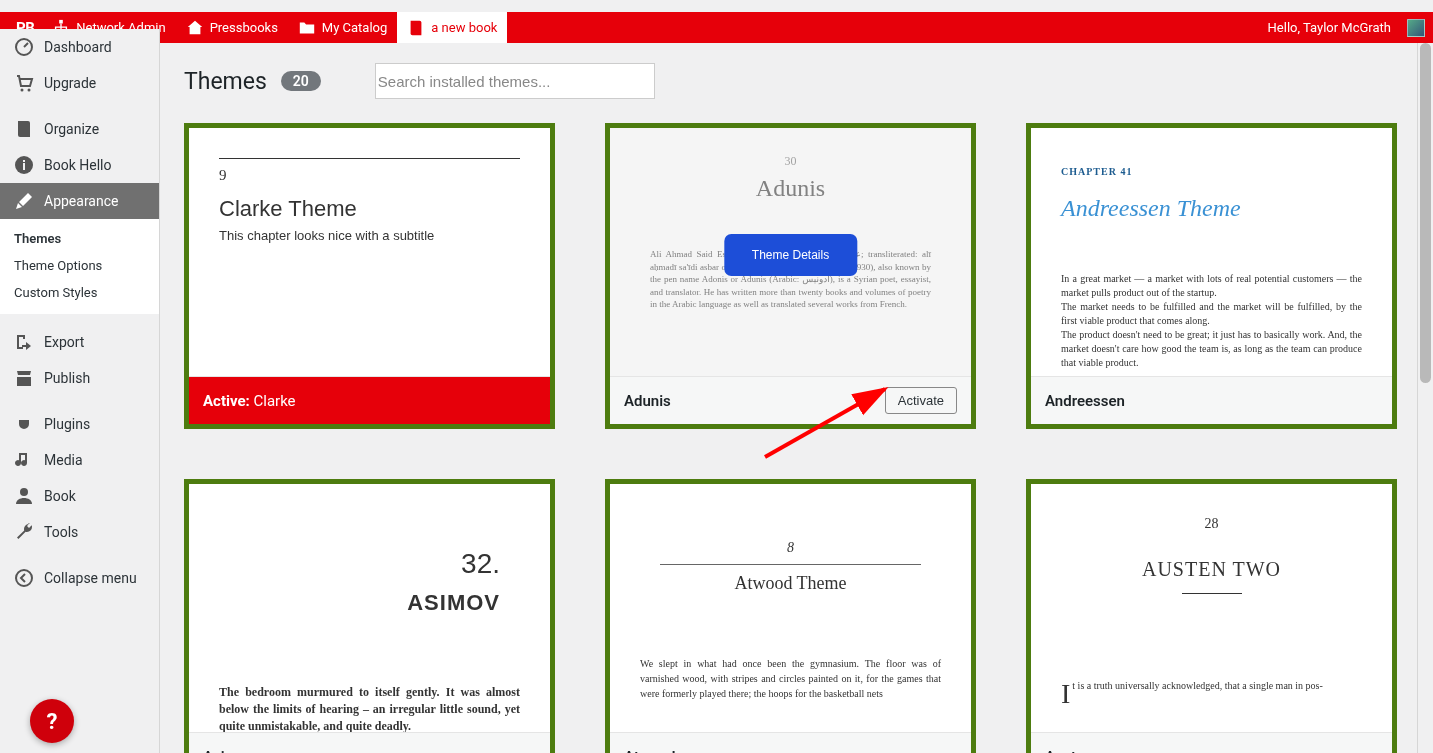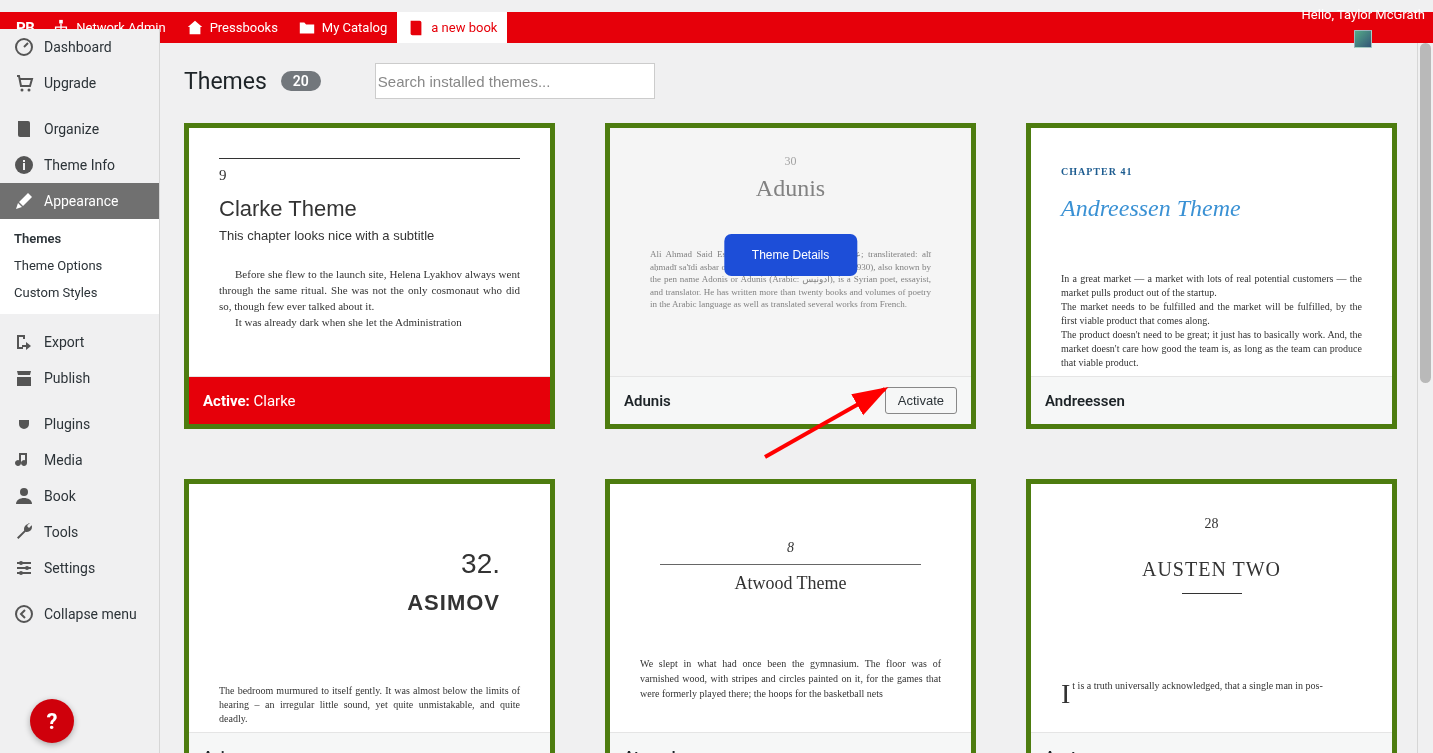--- a/index.html
+++ b/index.html
@@ -5,21 +5,21 @@
 * { margin: 0; padding: 0; box-sizing: border-box; }
 body { font-family: -apple-system, BlinkMacSystemFont, "Segoe UI", Roboto, sans-serif; background: #f0f0f1; color: #333; overflow: hidden; }
 .app { width: 1433px; height: 753px; position: relative; background: #f0f0f1; margin-top: 12px; }
 
 
 .topbar { background: #e6000a; height: 31px; display: flex; align-items: center; color: #fff; font-size: 13px; padding: 0 8px; }
 .topbar .left { display: flex; align-items: center; gap: 0; }
 .topbar .item { display: flex; align-items: center; gap: 6px; padding: 0 10px; height: 31px; cursor: pointer; }
 .topbar .item.active { background: #fff; color: #e6000a; }
 .topbar .pb-logo { font-weight: 700; font-size: 15px; letter-spacing: -0.5px; padding: 0 8px; }
-.topbar .right { margin-left: auto; display: flex; align-items: center; gap: 8px; flex-direction: column; }
+.topbar .right { margin-left: auto; display: flex; align-items: center; gap: 16px; }
 .topbar .avatar { width: 18px; height: 18px; background: linear-gradient(135deg,#5a8 0%,#357 100%); border: 1px solid rgba(255,255,255,0.5); }
 .tb-icon { width: 18px; height: 18px; display: inline-flex; align-items: center; justify-content: center; }
 .tb-icon svg { width: 18px; height: 18px; fill: currentColor; }
 
 
 .sidebar { position: absolute; top: 17px; left: 0; bottom: 0; width: 160px; background: #f0f0f1; border-right: 1px solid #d6d6d6; font-size: 14px; color: #1d2327; }
 .sidebar ul { list-style: none; }
 .sidebar .menu-item { display: flex; align-items: center; gap: 10px; padding: 8px 10px 8px 14px; cursor: pointer; color: #2c3338; }
 .sidebar .menu-item.current { background: #707070; color: #fff; position: relative; }
 .sidebar .menu-item.current::after { content:""; position:absolute; right:-8px; top:50%; transform:translateY(-50%); border:8px solid transparent; border-left-color:#707070; }
@@ -77,21 +77,21 @@
 .pv-adunis-title { font-family: Georgia, serif; font-size: 24px; color: #888; text-align: center; margin-top: 6px; }
 .pv-adunis-num { text-align: center; color: #aaa; font-size: 12px; }
 .pv-adunis-body { font-size: 9px; color: #888; text-align: justify; line-height: 1.4; margin-top: 46px; }
 
 .pv-andr-chap { color: #1c5b8f; font-size: 10px; letter-spacing: 1px; font-weight: 700; margin-top: 20px; margin-bottom: 18px; }
 .pv-andr-title { color: #3a91d4; font-style: italic; font-family: Georgia, serif; font-size: 24px; margin-bottom: 50px; }
 .pv-andr-body { font-size: 10px; text-align: justify; line-height: 1.4; color: #333; }
 
 .pv-asimov-num { text-align: right; font-size: 28px; font-family: Arial, sans-serif; margin-top: 46px; margin-right: 20px; }
 .pv-asimov-title { font-family: Arial Black, Arial, sans-serif; font-weight: 900; font-size: 22px; text-align: right; letter-spacing: 1px; margin-right: 20px; margin-top: 10px; }
-.pv-asimov-body { font-size: 10px; text-align: justify; line-height: 1.4; margin-top: 68px; }
+.pv-asimov-body { font-size: 12px; text-align: justify; line-height: 1.4; margin-top: 68px; font-weight: bold; }
 
 .pv-atwood-num { text-align: center; font-style: italic; font-family: Georgia, serif; font-size: 14px; margin-top: 38px; }
 .pv-atwood-title { text-align: center; font-family: Georgia, serif; font-size: 18px; margin-top: 22px; }
 .pv-atwood-rule { border-top: 1px solid #666; margin: 8px 20px 64px; }
 .pv-atwood-body { font-size: 10px; text-align: justify; line-height: 1.5; }
 
 .pv-austen-num { text-align: center; font-size: 14px; margin-top: 14px; }
 .pv-austen-title { text-align: center; font-family: Georgia, serif; font-size: 20px; letter-spacing: 1px; margin-top: 26px; }
 .pv-austen-rule { width: 60px; border-top: 1px solid #333; margin: 12px auto 86px; }
 .pv-austen-body { font-size: 10px; text-align: justify; }
@@ -179,21 +179,21 @@
           <span>Organize</span>
         </li>
       <li class="menu-item">
           <span class="s-icon">
             <svg viewBox="0 0 20 20">
               <circle cx="10" cy="10" r="9"></circle>
               <rect x="9" y="8" width="2" height="7" fill="#f0f0f1"></rect>
               <rect x="9" y="5" width="2" height="2" fill="#f0f0f1"></rect>
             </svg>
           </span>
-          <span>Theme Info</span>
+          <span>Book Hello</span>
         </li>
       <li class="menu-item current">
           <span class="s-icon">
             <svg viewBox="0 0 20 20">
               <path d="M14 2l4 4-9 9-4-4zM4 12l-2 6 6-2z"></path>
             </svg>
           </span>
           <span>Appearance</span>
         </li>
       <li class="submenu">
@@ -245,31 +245,20 @@
           <span>Book</span>
         </li>
       <li class="menu-item">
           <span class="s-icon">
             <svg viewBox="0 0 20 20">
               <path d="M15 2a5 5 0 00-5 5c0 .5.1 1 .2 1.4L3 15.6 4.4 17l7.2-7.2c.4.1.9.2 1.4.2a5 5 0 005-5c0-.6-.1-1.2-.3-1.7L15 6l-2-2 2.7-2.7C15.2 1.1 14.6 1 14 1z"></path>
             </svg>
           </span>
           <span>Tools</span>
         </li>
-      <li class="menu-item">
-          <span class="s-icon">
-            <svg viewBox="0 0 20 20">
-              <path d="M3 5h14M3 10h14M3 15h14" stroke="currentColor" stroke-width="2"></path>
-              <circle cx="7" cy="5" r="2"></circle>
-              <circle cx="13" cy="10" r="2"></circle>
-              <circle cx="7" cy="15" r="2"></circle>
-            </svg>
-          </span>
-          <span>Settings</span>
-        </li>
       <li class="separator"></li>
       <li class="menu-item">
           <span class="s-icon">
             <svg viewBox="0 0 20 20">
               <circle cx="10" cy="10" r="8" fill="none" stroke="currentColor" stroke-width="2"></circle>
               <path d="M11 6l-4 4 4 4" fill="none" stroke="currentColor" stroke-width="2"></path>
             </svg>
           </span>
           <span>Collapse menu</span>
         </li>
@@ -284,24 +273,20 @@
     </div>
 
     <div class="themes-grid">
 
       <div class="theme-card">
         <div class="theme-preview">
           <div class="pv-rule"></div>
           <div class="pv-chapter-num">9</div>
           <div class="pv-title">Clarke Theme</div>
           <div class="pv-subtitle">This chapter looks nice with a subtitle</div>
-          <div class="pv-body">
-            <p class="indent">Before she flew to the launch site, Helena Lyakhov always went through the same ritual. She was not the only cosmonaut who did so, though few ever talked about it.</p>
-            <p class="indent">It was already dark when she let the Administration</p>
-          </div>
         </div>
         <div class="theme-footer active">
           <span class="theme-name"><strong>Active:</strong> <span>Clarke</span></span>
         </div>
       </div>
 
       <div class="theme-card hovered">
         <div class="theme-preview" style="padding:26px 40px 0;">
           <div class="pv-adunis-num">30</div>
           <div class="pv-adunis-title">Adunis</div>

